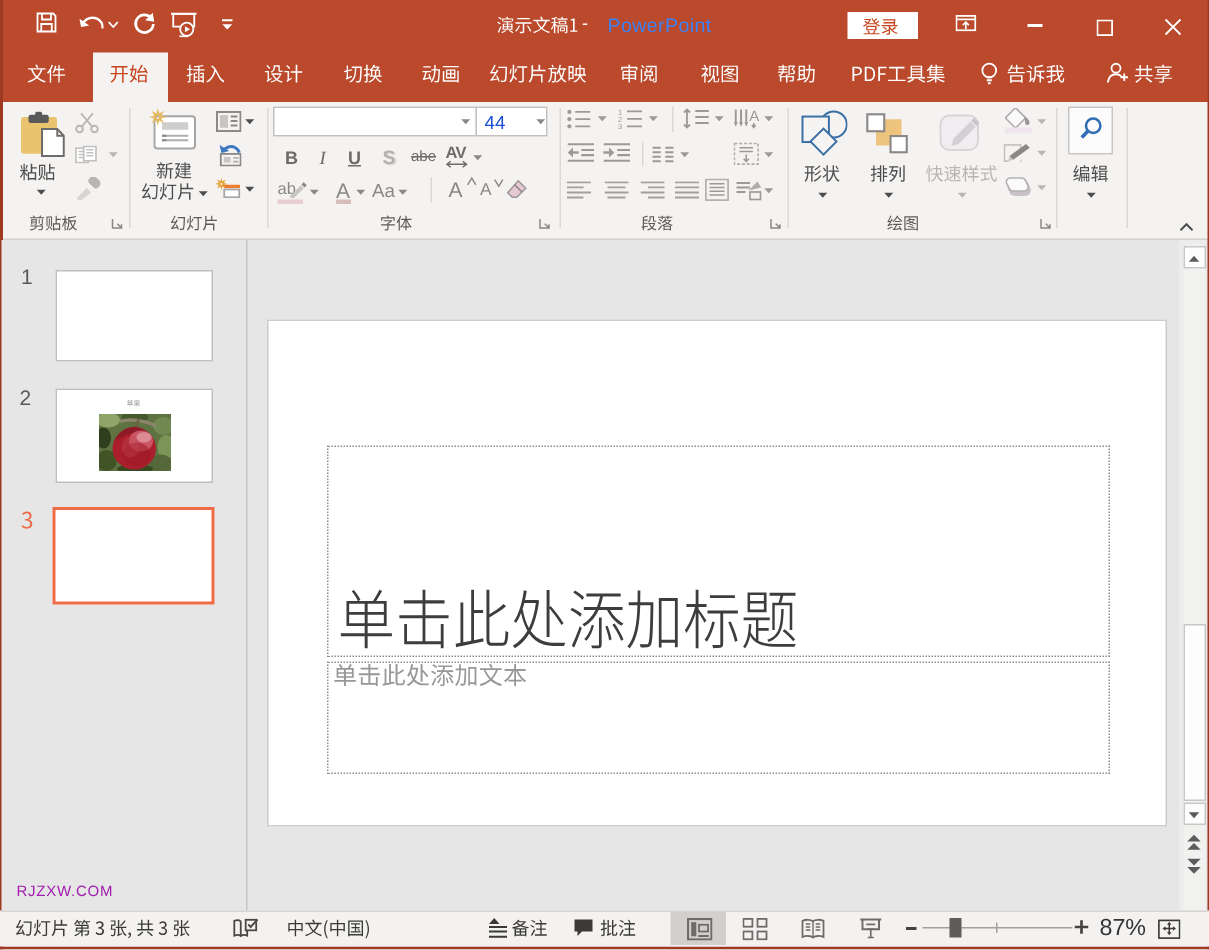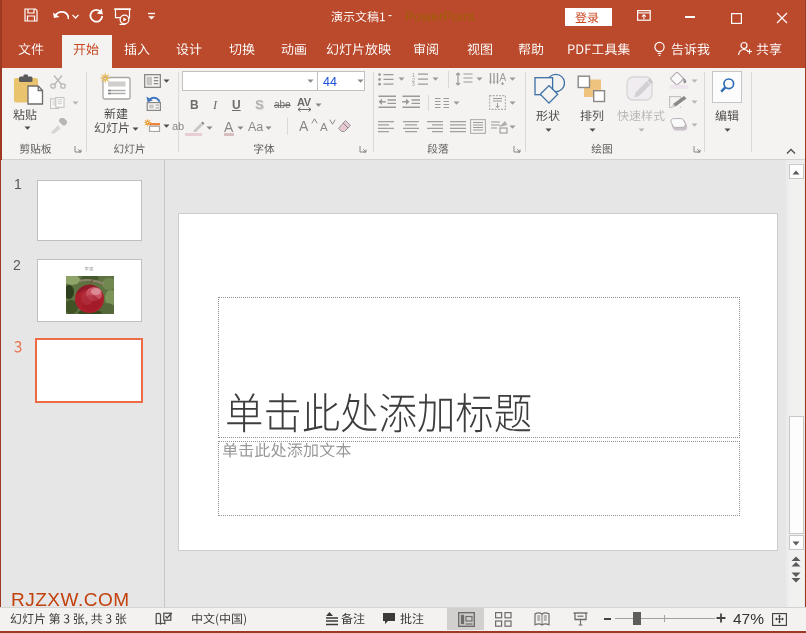--- a/index.html
+++ b/index.html
@@ -30,21 +30,21 @@
 <path d="M10.3 9.5l3.4 2l-3.4 2z" fill="#fff"></path>
   </svg>
 <svg class="abs" style="left:147px;top:12px" width="9" height="9" viewBox="0 0 9 9">
     <path d="M1 1.5h7" stroke="#fff" stroke-width="1.3"></path>
     <path d="M1.2 4.2L4.5 7.6L7.8 4.2z" fill="#fff"></path>
   </svg>
 <svg style="position:absolute;left:331.0px;top:9.0px;overflow:visible" width="55" height="16" viewBox="0 -12.0 55 15.6">
     <path fill="#ffffff" d="M8.1 -0.7C8.9 -0.3 10.1 0.4 10.6 0.9L11.3 0.3C10.7 -0.1 9.6 -0.8 8.7 -1.2ZM5.8 -1.1C5.2 -0.6 4.1 -0.1 3.1 0.2C3.3 0.4 3.6 0.7 3.8 0.9C4.8 0.5 5.9 -0.2 6.7 -0.8ZM1.1 -9.3C1.8 -8.9 2.6 -8.4 3 -8.1L3.5 -8.9C3.1 -9.2 2.3 -9.6 1.7 -9.9ZM0.4 -6C1 -5.7 1.9 -5.3 2.3 -5L2.8 -5.7C2.4 -6 1.5 -6.4 0.9 -6.7ZM0.8 0.1 1.6 0.7C2.1 -0.4 2.8 -1.9 3.3 -3.2L2.6 -3.7C2.1 -2.4 1.3 -0.8 0.8 0.1ZM6.4 -9.9C6.6 -9.6 6.8 -9.3 6.9 -8.9H3.7V-7H4.5V-8.2H10.3V-7H11.1V-8.9H7.9C7.8 -9.3 7.5 -9.8 7.3 -10.1ZM4.9 -3.1H6.9V-2H4.9ZM7.8 -3.1H9.8V-2H7.8ZM4.9 -4.8H6.9V-3.7H4.9ZM7.8 -4.8H9.8V-3.7H7.8ZM4.6 -7.1V-6.3H6.9V-5.4H4.1V-1.3H10.7V-5.4H7.8V-6.3H10.2V-7.1Z M14.8 -4.2C14.3 -2.9 13.4 -1.5 12.4 -0.7C12.6 -0.6 13.1 -0.3 13.2 -0.1C14.2 -1.1 15.1 -2.5 15.7 -4ZM20.2 -3.8C21.1 -2.7 22 -1.1 22.3 -0.1L23.2 -0.5C22.8 -1.5 21.9 -3.1 21 -4.2ZM13.8 -9.2V-8.3H22.2V-9.2ZM12.7 -6.3V-5.4H17.5V-0.2C17.5 -0 17.5 0 17.2 0C17 0 16.2 0 15.4 0C15.6 0.3 15.7 0.7 15.7 0.9C16.8 0.9 17.5 0.9 17.9 0.8C18.4 0.6 18.5 0.4 18.5 -0.2V-5.4H23.3V-6.3Z M29.1 -9.9C29.4 -9.3 29.8 -8.5 30 -8L31 -8.3C30.8 -8.8 30.4 -9.6 30 -10.2ZM24.6 -8V-7.1H26.5C27.2 -5.3 28.1 -3.7 29.4 -2.4C28 -1.3 26.4 -0.5 24.4 0.1C24.6 0.3 24.9 0.7 25 0.9C27 0.3 28.7 -0.6 30 -1.8C31.4 -0.6 33 0.3 35 0.9C35.1 0.6 35.4 0.2 35.6 0C33.7 -0.4 32.1 -1.3 30.7 -2.4C31.9 -3.6 32.9 -5.2 33.6 -7.1H35.4V-8ZM30 -3C28.9 -4.2 28 -5.5 27.4 -7.1H32.5C31.9 -5.5 31.1 -4.1 30 -3Z M42.2 -6.7H45.7V-5.6H42.2ZM41.4 -7.4V-5H46.5V-7.4ZM43 -2.2H44.9V-1H43ZM42.3 -2.8V-0.4H45.6V-2.8ZM40 -9.9C39.2 -9.6 37.8 -9.3 36.6 -9C36.7 -8.8 36.8 -8.5 36.9 -8.3C37.3 -8.4 37.8 -8.5 38.3 -8.6V-6.6H36.6V-5.8H38.2C37.8 -4.4 37 -2.9 36.3 -2C36.5 -1.8 36.7 -1.4 36.8 -1.2C37.3 -1.9 37.9 -3 38.3 -4.2V1H39.2V-4.5C39.5 -4.1 39.9 -3.5 40 -3.2L40.6 -3.9C40.4 -4.2 39.5 -5.2 39.2 -5.5V-5.8H40.8V-6.6H39.2V-8.8C39.7 -8.9 40.2 -9 40.6 -9.2ZM43.1 -9.9C43.2 -9.6 43.4 -9.2 43.5 -8.8H40.6V-8.1H47.4V-8.8H44.5C44.4 -9.2 44.1 -9.7 43.9 -10.1ZM40.7 -4.3V1H41.5V-3.5H46.4V0.1C46.4 0.2 46.4 0.3 46.3 0.3C46.2 0.3 45.8 0.3 45.3 0.3C45.4 0.5 45.6 0.8 45.6 1C46.2 1 46.7 1 46.9 0.8C47.2 0.7 47.3 0.5 47.3 0.1V-4.3Z M49.1 0H53.9V-0.9H52.1V-8.8H51.3C50.8 -8.5 50.2 -8.3 49.5 -8.2V-7.5H51V-0.9H49.1Z"></path>
   </svg>
 <div class="abs" style="left:388px;top:8px;color:#fff;font-size:12px">-</div>
-<div class="abs" style="left:405px;top:9px;color:#a16207;font-size:13px;letter-spacing:.3px">PowerPoint</div>
+<div class="abs" style="left:405px;top:9px;color:#3b82f6;font-size:13px;letter-spacing:.3px">PowerPoint</div>
 <div class="abs" style="left:565px;top:8px;width:47px;height:18px;background:#fff"></div>
 <svg style="position:absolute;left:575.0px;top:10.0px;overflow:visible" width="24" height="16" viewBox="0 -12.0 24 15.6">
     <path fill="#c8441f" d="M3.4 -4.2H8.4V-2.7H3.4ZM2.5 -5V-2H9.4V-5ZM10.6 -8.6C10.1 -8.1 9.5 -7.5 8.9 -7.1C8.6 -7.4 8.3 -7.7 8.1 -8C8.6 -8.4 9.3 -9 9.9 -9.5L9.2 -10C8.8 -9.6 8.2 -9 7.6 -8.6C7.3 -9 7 -9.5 6.8 -10.1L6 -9.8C6.5 -8.7 7.2 -7.6 8 -6.7H4C4.7 -7.5 5.3 -8.4 5.7 -9.4L5.1 -9.7L4.9 -9.6H1.2V-8.9H4.5C4.2 -8.3 3.8 -7.7 3.3 -7.2C2.9 -7.6 2.3 -8.1 1.7 -8.4L1.2 -7.9C1.8 -7.5 2.4 -7.1 2.8 -6.7C2 -6 1.1 -5.4 0.3 -5.1C0.5 -4.9 0.7 -4.6 0.9 -4.4C1.9 -4.9 3 -5.6 3.9 -6.5V-6H8.2V-6.6C9 -5.7 10 -5 11.1 -4.5C11.2 -4.7 11.5 -5.1 11.7 -5.2C10.9 -5.6 10.1 -6 9.4 -6.6C10 -7 10.7 -7.6 11.2 -8.1ZM7.8 -1.9C7.6 -1.4 7.3 -0.6 6.9 -0.1H4.2L4.9 -0.4C4.8 -0.8 4.5 -1.4 4.2 -1.9L3.3 -1.6C3.6 -1.2 3.9 -0.5 4 -0.1H0.7V0.7H11.3V-0.1H7.9C8.1 -0.6 8.4 -1.1 8.7 -1.7Z M13.6 -3.8C14.4 -3.4 15.3 -2.7 15.8 -2.2L16.4 -2.9C15.9 -3.3 15 -3.9 14.2 -4.4ZM13.6 -9.4V-8.6H20.9L20.8 -7.5H14V-6.6H20.8L20.7 -5.5H12.8V-4.7H17.5V-2.5C15.8 -1.8 14 -1.1 12.8 -0.6L13.3 0.2C14.5 -0.3 16 -1 17.5 -1.7V-0C17.5 0.1 17.5 0.2 17.3 0.2C17.1 0.2 16.4 0.2 15.7 0.2C15.8 0.4 16 0.8 16 1C17 1 17.6 1 17.9 0.9C18.3 0.7 18.4 0.5 18.4 -0V-2.8C19.5 -1.3 21 -0.1 22.8 0.5C23 0.2 23.2 -0.1 23.4 -0.3C22.1 -0.6 21 -1.3 20.1 -2.1C20.9 -2.6 21.8 -3.3 22.5 -3.9L21.7 -4.4C21.2 -3.9 20.3 -3.2 19.5 -2.7C19.1 -3.2 18.7 -3.8 18.4 -4.4V-4.7H23.3V-5.5H21.6C21.8 -6.8 21.8 -8.3 21.9 -9.4L21.2 -9.5L21 -9.4Z"></path>
   </svg>
 <svg class="abs" style="left:636.5px;top:10px" width="14" height="11" viewBox="0 0 14 11">
 <rect x="0.6" y="0.6" width="12.6" height="9.6" fill="none" stroke="#fff" stroke-width="1.2"></rect>
 <path d="M0.6 2.9h12.6" stroke="#fff" stroke-width="1.1"></path>
 <path d="M6.9 9.3V5M4.9 6.7L6.9 4.7L8.9 6.7" fill="none" stroke="#fff" stroke-width="1.1"></path>
   </svg>
 <div class="abs" style="left:685px;top:16px;width:10px;height:2px;background:#fff;height:1.5px"></div>
@@ -208,21 +208,21 @@
 <div class="abs" style="left:232px;top:98px;color:#6e6c6a;font-size:12px;text-decoration:underline;font-weight:bold">U</div>
 <div class="abs" style="left:255px;top:97px;color:#b4b2b0;font-size:13px;font-weight:bold;text-shadow:1px 1px 1px #d8d6d4">S</div>
 <div class="abs" style="left:274px;top:99px;color:#6e6c6a;font-size:10px;text-decoration:line-through">abe</div>
 <div class="abs" style="left:297px;top:96px;color:#6e6c6a;font-size:11px;font-weight:bold;letter-spacing:-0.5px">AV</div>
 <svg class="abs" style="left:297px;top:107px" width="15" height="5" viewBox="0 0 15 5">
     <path d="M1 2.5h13M3.5 0.5L1 2.5L3.5 4.5M11.5 0.5L14 2.5L11.5 4.5" fill="none" stroke="#6e6c6a" stroke-width="1"></path>
   </svg>
 <svg class="abs" style="left:314.5px;top:103px" width="7" height="5" viewBox="0 0 7 5">
     <path d="M0.5 0.5L3.5 3.8L6.5 0.5z" fill="#8a8886"></path>
   </svg>
-<div class="abs" style="left:172px;top:120px;color:#8a8886;font-size:11px;font-weight:normal">ab</div>
+<div class="abs" style="left:185px;top:120px;color:#8a8886;font-size:11px;font-weight:normal">ab</div>
 <svg class="abs" style="left:192px;top:119px" width="13" height="13" viewBox="0 0 13 13">
     <path d="M1 12l7.5-7.5l2 2L3 14z" fill="#c8c6c4"></path>
     <path d="M9 4L10.5 2.5l2 2L11 6z" fill="#8a8886"></path>
   </svg>
 <div class="abs" style="left:185px;top:133px;width:17px;height:3px;background:#e8cdd4;height:3px"></div>
 <svg class="abs" style="left:205.5px;top:126px" width="7" height="5" viewBox="0 0 7 5">
     <path d="M0.5 0.5L3.5 3.8L6.5 0.5z" fill="#8a8886"></path>
   </svg>
 <div class="abs" style="left:224px;top:119px;color:#8a8886;font-size:14px">A</div>
 <div class="abs" style="left:224px;top:133px;width:10px;height:2.5px;background:#d8bdbd;height:2.5px"></div>
@@ -444,21 +444,21 @@
 <path d="M10 18c3-6 8-9.5 13.5-9.5c5.5 0 10.5 3.5 13 9c-2-1-5-4-9-4.5c-5-0.6-9 0.5-11.5 2z" fill="#8f1b28"></path>
 <ellipse cx="28" cy="18" rx="8" ry="7" fill="#ce5968" opacity="0.95"></ellipse>
 <ellipse cx="30" cy="15.5" rx="5" ry="3.5" fill="#dd8f97" opacity="0.9"></ellipse>
 <ellipse cx="25" cy="27" rx="9" ry="8" fill="#9c1624" opacity="0.55"></ellipse>
 <ellipse cx="21" cy="22" rx="6" ry="7" fill="#c24a56" opacity="0.35"></ellipse>
 </svg>
 <div class="abs" style="left:35px;top:338px;width:108px;height:65px;background:#fff;border:2px solid #ed6c47"></div>
 <svg style="position:absolute;left:14.0px;top:337.0px;overflow:visible" width="8" height="20" viewBox="0 -15.0 8 19.5">
     <path fill="#ed6c47" d="M3.9 0.2C5.9 0.2 7.5 -1 7.5 -2.9C7.5 -4.5 6.5 -5.4 5.2 -5.7V-5.8C6.3 -6.2 7.1 -7.1 7.1 -8.4C7.1 -10.2 5.8 -11.2 3.9 -11.2C2.6 -11.2 1.7 -10.6 0.8 -9.9L1.6 -9C2.2 -9.6 3 -10.1 3.9 -10.1C5 -10.1 5.7 -9.4 5.7 -8.3C5.7 -7.2 5 -6.2 2.7 -6.2V-5.2C5.2 -5.2 6.1 -4.3 6.1 -3C6.1 -1.7 5.2 -0.9 3.9 -0.9C2.6 -0.9 1.8 -1.5 1.1 -2.2L0.4 -1.3C1.2 -0.5 2.2 0.2 3.9 0.2Z"></path>
   </svg>
-<div class="abs" style="left:11px;top:589px;color:#c2410c;font-size:19px;letter-spacing:0.5px">RJZXW.COM</div>
+<div class="abs" style="left:11px;top:589px;color:#a21caf;font-size:10px;letter-spacing:0.5px">RJZXW.COM</div>
 <div class="abs" style="left:178px;top:213px;width:600px;height:338px;background:#fff;border:1px solid #cccccc"></div>
 <div class="abs" style="left:218px;top:297px;width:522px;height:141px;border:1px dotted #909090"></div>
 <div class="abs" style="left:218px;top:441px;width:522px;height:75px;border:1px dotted #909090"></div>
 <svg style="position:absolute;left:225.0px;top:385.5px;overflow:visible" width="307" height="56" viewBox="0 -43.0 307 55.9">
     <path fill="#3d3d3d" d="M8.7 -19.2H20.3V-13.5H8.7ZM22.5 -19.2H34.6V-13.5H22.5ZM8.7 -26.5H20.3V-21H8.7ZM22.5 -26.5H34.6V-21H22.5ZM31.2 -35.8C30.1 -33.6 28.2 -30.5 26.5 -28.4H15.6L17.1 -29.2C16.2 -31 14.1 -33.7 12.3 -35.7L10.6 -34.8C12.4 -32.9 14.2 -30.2 15.2 -28.4H6.7V-11.7H20.3V-6.9H2.5V-4.9H20.3V3.2H22.5V-4.9H40.6V-6.9H22.5V-11.7H36.7V-28.4H28.9C30.4 -30.4 32 -32.8 33.3 -35Z M49.8 -13.1V0.5H77.1V3.2H79.2V-13H77.1V-1.5H65.6V-16.9H82.9V-18.9H65.6V-26.7H79.9V-28.8H65.6V-35.9H63.5V-28.8H49.5V-26.7H63.5V-18.9H46.2V-16.9H63.5V-1.5H51.9V-13.1Z M88.2 0.2 88.6 2.4C93.9 1.4 101.7 -0 109 -1.4L108.8 -3.5L101.9 -2.2V-20.3H108.7V-22.3H101.9V-35.9H99.8V-1.8L93.9 -0.8V-27.3H91.8V-0.5ZM111.2 -35.9V-3.3C111.2 0.6 112.2 1.5 115.7 1.5C116.5 1.5 122.2 1.5 123 1.5C126.5 1.5 127.2 -0.7 127.5 -7.5C126.9 -7.7 126 -8 125.4 -8.5C125.2 -2.1 125 -0.5 122.9 -0.5C121.6 -0.5 116.8 -0.5 115.8 -0.5C113.8 -0.5 113.4 -1 113.4 -3.2V-17.4C117.8 -19.6 122.5 -22.2 125.8 -24.8L124 -26.4C121.6 -24.3 117.4 -21.6 113.4 -19.5V-35.9Z M148.1 -27.1C147.1 -20.3 145.3 -14.8 142.9 -10.4C141 -13.5 139.3 -17.7 138.2 -23.2C138.7 -24.4 139.1 -25.8 139.5 -27.1ZM139.1 -35.6C137.9 -27.3 135.2 -19.4 131.6 -14.8C132.2 -14.5 132.9 -14 133.3 -13.7C134.7 -15.5 136 -17.7 137 -20.3C138.2 -15.3 139.9 -11.5 141.8 -8.5C138.8 -3.9 135.1 -0.7 130.8 1.5C131.3 1.9 132.1 2.7 132.4 3.1C136.5 0.9 140.2 -2.2 143.1 -6.6C148.4 0.3 155.7 1.6 163.3 1.6H169.2C169.2 1 169.7 0 170.1 -0.6C168.6 -0.5 164.4 -0.5 163.4 -0.5C156.3 -0.5 149.3 -1.8 144.2 -8.4C147.2 -13.6 149.4 -20.3 150.5 -28.7L149.1 -29.1L148.7 -29H140C140.5 -31 141 -33 141.3 -35ZM156.1 -35.7V-4.4H158.3V-23.3C161.6 -19.8 165.3 -15.3 167.1 -12.4L168.8 -13.5C166.8 -16.6 162.7 -21.4 159.3 -24.9L158.3 -24.3V-35.7Z M189.8 -12.6C188.8 -9.2 187 -5.3 184.2 -3.1L185.8 -1.9C188.6 -4.3 190.4 -8.5 191.5 -12ZM199.9 -11.4C201.2 -8.5 202.4 -4.6 202.8 -2.1L204.6 -2.8C204.2 -5.2 203 -9 201.6 -11.9ZM205.2 -12.5C207.8 -9.2 210.6 -4.8 211.7 -1.8L213.5 -2.7C212.3 -5.6 209.5 -10 206.9 -13.3ZM195.2 -17.3V0.6C195.2 1.2 195 1.3 194.4 1.3C193.8 1.3 191.8 1.4 189.4 1.3C189.6 1.9 190 2.7 190.1 3.2C193 3.2 194.8 3.2 195.9 2.9C196.9 2.5 197.2 1.9 197.2 0.6V-17.3ZM176 -34C178.4 -32.7 181.4 -30.6 182.8 -29.1L184.1 -30.8C182.6 -32.3 179.7 -34.2 177.2 -35.4ZM173.9 -22.3C176.5 -21.2 179.6 -19.3 181.2 -17.9L182.4 -19.7C180.8 -21 177.7 -22.7 175.1 -23.8ZM174.9 1.4 176.7 2.6C178.6 -1 180.8 -6.1 182.4 -10.3L180.8 -11.5C179.1 -7.1 176.6 -1.7 174.9 1.4ZM185.8 -33.3V-31.3H196C195.5 -28.9 194.7 -26.6 193.7 -24.4H183.9V-22.4H192.6C190.4 -18.5 187.3 -15.1 182.9 -12.9C183.3 -12.5 184 -11.7 184.2 -11.3C189.1 -13.9 192.6 -17.8 195 -22.4H201.2C203.6 -18 207.9 -13.8 212 -11.8C212.3 -12.3 213 -13 213.5 -13.4C209.7 -15.1 205.8 -18.6 203.4 -22.4H212.8V-24.4H196C196.9 -26.6 197.7 -28.9 198.2 -31.3H211.4V-33.3Z M239.9 -30.3V2.7H241.9V-0.6H251.9V2.4H254V-30.3ZM241.9 -2.6V-28.3H251.9V-2.6ZM224.1 -35.3 224 -27.5H217.4V-25.5H223.9C223.6 -14.3 222.2 -3.9 216.4 2C217 2.3 217.8 2.8 218.1 3.3C224.1 -3 225.6 -13.8 226 -25.5H233.7C233.4 -7.6 233 -1.4 232 -0.1C231.6 0.4 231.2 0.6 230.6 0.5C229.8 0.5 227.8 0.5 225.6 0.3C226 0.9 226.1 1.8 226.2 2.4C228.1 2.6 230.1 2.6 231.3 2.5C232.4 2.4 233.1 2.1 233.8 1.2C235.2 -0.6 235.5 -6.7 235.8 -26.2C235.8 -26.6 235.8 -27.5 235.8 -27.5H226L226.1 -35.3Z M278 -32.2V-30.3H296.7V-32.2ZM291.7 -14.2C293.8 -10 296 -4.5 296.7 -1.2L298.7 -1.9C297.9 -5.2 295.7 -10.6 293.6 -14.7ZM279.8 -14.7C278.6 -10 276.6 -5.4 274 -2.3C274.6 -2.1 275.5 -1.5 275.8 -1.2C278.2 -4.4 280.4 -9.3 281.7 -14.2ZM276.2 -22V-20H285.8V0.1C285.8 0.7 285.6 0.9 285 0.9C284.4 0.9 282.3 1 279.7 0.9C280 1.6 280.4 2.5 280.4 3.1C283.5 3.1 285.4 3 286.5 2.7C287.5 2.3 287.9 1.6 287.9 0.2V-20H298.9V-22ZM267.4 -35.9V-26.4H260.5V-24.4H266.9C265.3 -18.7 262.2 -12.3 259.2 -8.9C259.6 -8.5 260.3 -7.7 260.5 -7.1C263.1 -10.1 265.7 -15.3 267.4 -20.3V3.1H269.5V-20.5C271.1 -18.4 273.2 -15.2 274 -13.8L275.4 -15.5C274.5 -16.7 270.7 -21.7 269.5 -23.1V-24.4H275.5V-26.4H269.5V-35.9Z M308 -26.7H318.3V-22.7H308ZM308 -32.3H318.3V-28.3H308ZM306.1 -34V-20.9H320.3V-34ZM331.3 -23.1C330.9 -11.4 329.9 -5.5 320.8 -2.5C321.2 -2.1 321.7 -1.5 321.9 -1.1C331.4 -4.4 332.8 -10.7 333.1 -23.1ZM332.3 -8.4C335.2 -6.4 338.6 -3.4 340.3 -1.5L341.6 -2.8C339.9 -4.7 336.5 -7.6 333.7 -9.5ZM307.1 -13.1C306.8 -6.6 305.9 -1.5 302.8 1.9C303.2 2.2 304.1 2.8 304.4 3.1C306.2 0.9 307.4 -1.9 308.1 -5.2C312.1 1.1 319.1 2.2 329 2.2H341.2C341.4 1.6 341.8 0.8 342.1 0.3C340.2 0.3 330.4 0.3 329 0.3C323.1 0.3 318 -0 314.2 -1.9V-8.5H321.9V-10.3H314.2V-15.6H322.7V-17.3H303.2V-15.6H312.4V-3C310.8 -4.1 309.5 -5.6 308.4 -7.5C308.7 -9.2 308.9 -11 309 -12.9ZM324.6 -27.2V-9.1H326.4V-25.5H337.6V-9.1H339.5V-27.2H331.2C331.7 -28.6 332.3 -30.3 332.8 -31.9H341.9V-33.8H322.6V-31.9H330.7C330.3 -30.4 329.7 -28.6 329.3 -27.2Z" transform="scale(0.893 1)"></path>
   </svg>
 <svg style="position:absolute;left:222.0px;top:440.0px;overflow:visible" width="130" height="21" viewBox="0 -16.0 130 20.8">
     <path fill="#979797" d="M3.5 -7H7.3V-5.3H3.5ZM8.6 -7H12.6V-5.3H8.6ZM3.5 -9.6H7.3V-8H3.5ZM8.6 -9.6H12.6V-8H8.6ZM11.3 -13.4C11 -12.6 10.3 -11.4 9.7 -10.7H5.9L6.5 -11C6.2 -11.7 5.4 -12.7 4.8 -13.4L3.8 -12.9C4.4 -12.2 5 -11.3 5.3 -10.7H2.4V-4.2H7.3V-2.7H0.9V-1.6H7.3V1.3H8.6V-1.6H15.2V-2.7H8.6V-4.2H13.8V-10.7H11.1C11.6 -11.3 12.2 -12.2 12.6 -12.9Z M18.6 -4.8V0.4H28.6V1.3H29.8V-4.8H28.6V-0.8H24.9V-6H31.2V-7.2H24.9V-9.8H30.1V-11H24.9V-13.4H23.6V-11H18.4V-9.8H23.6V-7.2H17.2V-6H23.6V-0.8H19.8V-4.8Z M33.1 -0.2 33.3 1.1C35.3 0.7 38.3 0.1 41 -0.4L40.9 -1.6L38.6 -1.2V-7.3H40.9V-8.5H38.6V-13.4H37.4V-0.9L35.6 -0.6V-10.2H34.4V-0.4ZM41.7 -13.4V-1.4C41.7 0.3 42.1 0.8 43.6 0.8C43.9 0.8 45.7 0.8 46 0.8C47.5 0.8 47.8 -0.1 47.9 -2.7C47.6 -2.8 47.1 -3 46.8 -3.3C46.7 -1 46.6 -0.4 45.9 -0.4C45.6 -0.4 44 -0.4 43.7 -0.4C43.1 -0.4 43 -0.6 43 -1.4V-6.4C44.5 -7.1 46.2 -8.1 47.4 -9L46.4 -10C45.6 -9.2 44.3 -8.3 43 -7.6V-13.4Z M55.4 -9.8C55.1 -7.5 54.6 -5.7 53.8 -4.2C53.1 -5.3 52.6 -6.7 52.2 -8.4C52.3 -8.9 52.5 -9.3 52.6 -9.8ZM52.1 -13.4C51.7 -10.2 50.7 -7.2 49.4 -5.6C49.8 -5.4 50.2 -5.1 50.4 -4.9C50.8 -5.4 51.2 -6.1 51.6 -6.9C52 -5.3 52.5 -4.1 53.1 -3.1C52.1 -1.5 50.7 -0.4 49.1 0.4C49.4 0.5 49.9 1 50.1 1.3C51.6 0.5 52.9 -0.5 53.9 -2C55.9 0.3 58.4 0.8 61.2 0.8H63.5C63.6 0.4 63.8 -0.2 64 -0.5C63.4 -0.4 61.8 -0.4 61.3 -0.4C58.8 -0.4 56.4 -0.9 54.6 -3.1C55.7 -5 56.4 -7.5 56.8 -10.7L56 -10.9L55.7 -10.9H52.9C53.1 -11.6 53.3 -12.3 53.4 -13.1ZM58.4 -13.4V-1.6H59.7V-8.3C60.8 -7.1 62 -5.6 62.5 -4.6L63.6 -5.2C62.9 -6.4 61.4 -8.2 60.1 -9.5L59.7 -9.3V-13.4Z M71.3 -4.6C70.9 -3.4 70.3 -2 69.3 -1.2L70.2 -0.5C71.2 -1.5 71.9 -3 72.3 -4.3ZM75.1 -4.1C75.6 -3 76 -1.6 76.1 -0.6L77.1 -1C77 -1.9 76.5 -3.3 76 -4.4ZM77.1 -4.5C78 -3.3 78.9 -1.6 79.3 -0.5L80.3 -1C79.9 -2.1 78.9 -3.7 78 -4.9ZM73.3 -6.4V-0C73.3 0.1 73.3 0.2 73 0.2C72.8 0.2 72.1 0.2 71.3 0.2C71.5 0.5 71.6 1 71.7 1.3C72.8 1.3 73.5 1.3 73.9 1.1C74.3 0.9 74.4 0.6 74.4 -0V-6.4ZM66.2 -12.4C67.1 -12 68.2 -11.2 68.7 -10.7L69.5 -11.6C68.9 -12.2 67.8 -12.9 66.9 -13.3ZM65.4 -8.1C66.4 -7.7 67.5 -7 68.1 -6.5L68.8 -7.5C68.2 -8 67 -8.6 66.1 -9ZM65.8 0.4 66.8 1.1C67.5 -0.4 68.3 -2.2 68.9 -3.8L68 -4.5C67.3 -2.8 66.4 -0.8 65.8 0.4ZM70 -12.5V-11.4H73.6C73.4 -10.7 73.2 -10 72.8 -9.3H69.3V-8.1H72.3C71.5 -6.8 70.4 -5.7 68.9 -5C69.1 -4.8 69.4 -4.3 69.6 -4.1C71.4 -5 72.7 -6.4 73.6 -8.1H75.6C76.5 -6.5 78 -5.1 79.6 -4.3C79.7 -4.6 80.1 -5 80.3 -5.2C79 -5.8 77.7 -6.9 76.9 -8.1H80.1V-9.3H74.1C74.4 -10 74.6 -10.7 74.8 -11.4H79.5V-12.5Z M90.2 -11.5V1H91.3V-0.1H94.4V0.9H95.6V-11.5ZM91.3 -1.3V-10.3H94.4V-1.3ZM84.1 -13.2 84.1 -10.4H81.8V-9.2H84.1C84 -5.2 83.5 -1.6 81.4 0.5C81.8 0.7 82.2 1 82.4 1.3C84.5 -1.1 85.1 -4.9 85.2 -9.2H87.7C87.5 -3.1 87.4 -0.9 87.1 -0.4C86.9 -0.2 86.8 -0.1 86.5 -0.2C86.2 -0.2 85.5 -0.2 84.8 -0.2C85 0.1 85.1 0.6 85.1 1C85.9 1 86.6 1 87 1C87.5 0.9 87.8 0.8 88.1 0.4C88.6 -0.3 88.7 -2.7 88.8 -9.8C88.8 -10 88.8 -10.4 88.8 -10.4H85.3L85.3 -13.2Z M104 -13.2C104.4 -12.4 105 -11.3 105.2 -10.7L106.5 -11.1C106.3 -11.7 105.7 -12.8 105.2 -13.6ZM98 -10.6V-9.4H100.5C101.4 -7 102.7 -4.9 104.4 -3.2C102.6 -1.7 100.4 -0.6 97.8 0.1C98 0.4 98.4 1 98.5 1.2C101.2 0.4 103.4 -0.8 105.2 -2.3C107 -0.7 109.2 0.4 111.8 1.2C112 0.8 112.4 0.3 112.7 0.1C110.1 -0.6 107.9 -1.7 106.2 -3.2C107.8 -4.9 109 -6.9 109.9 -9.4H112.5V-10.6ZM105.3 -4C103.8 -5.6 102.6 -7.4 101.7 -9.4H108.6C107.8 -7.3 106.7 -5.5 105.3 -4Z M120.8 -13.4V-10.1H114.4V-8.8H119.3C118.1 -6.1 116.1 -3.5 114 -2.2C114.3 -2 114.7 -1.6 114.9 -1.3C117.2 -2.8 119.3 -5.7 120.5 -8.8H120.8V-2.9H117V-1.7H120.8V1.3H122V-1.7H125.8V-2.9H122V-8.8H122.2C123.5 -5.7 125.5 -2.8 127.9 -1.3C128.1 -1.6 128.5 -2.1 128.8 -2.3C126.6 -3.6 124.6 -6.1 123.4 -8.8H128.4V-10.1H122V-13.4Z"></path>
   </svg>
 <div class="abs" style="left:786px;top:160px;width:18px;height:447px;background:#ececec"></div>
@@ -527,17 +527,17 @@
 <path d="M5 7.5h5M7.5 7.5v3M5.5 13h4M7.5 10.5v2.5" stroke="#6e6c6a" stroke-width="1.1"></path>
 <path d="M4.5 4.2h6" stroke="#6e6c6a" stroke-width="1.2"></path>
   </svg>
 <div class="abs" style="left:604px;top:617.5px;width:7px;height:2px;background:#444342"></div>
 <div class="abs" style="left:615px;top:618px;width:100px;height:1px;background:#a3a1a0"></div>
 <div class="abs" style="left:664px;top:615px;width:1px;height:7px;background:#a3a1a0"></div>
 <div class="abs" style="left:633px;top:612px;width:8px;height:13px;background:#5f5d5b"></div>
 <svg class="abs" style="left:716px;top:613px" width="10" height="10" viewBox="0 0 10 10">
     <path d="M5 0.5v9M0.5 5h9" stroke="#444342" stroke-width="1.8"></path>
   </svg>
-<div class="abs" style="left:733px;top:610px;color:#333;font-size:15.5px">47%</div>
+<div class="abs" style="left:733px;top:610px;color:#333;font-size:15.5px">87%</div>
 <svg class="abs" style="left:772px;top:612px" width="15" height="14" viewBox="0 0 15 14">
 <rect x="0.6" y="1.6" width="13.8" height="11.8" fill="none" stroke="#3b3a39" stroke-width="1.1"></rect>
 <path d="M7.5 4v6M4.5 7h6" stroke="#3b3a39" stroke-width="1"></path>
 <path d="M7.5 2.5L6 4.5h3zM7.5 11.5L6 9.5h3zM3 7L5 5.5v3zM12 7L10 5.5v3z" fill="#3b3a39"></path>
   </svg>
 </body></html>

